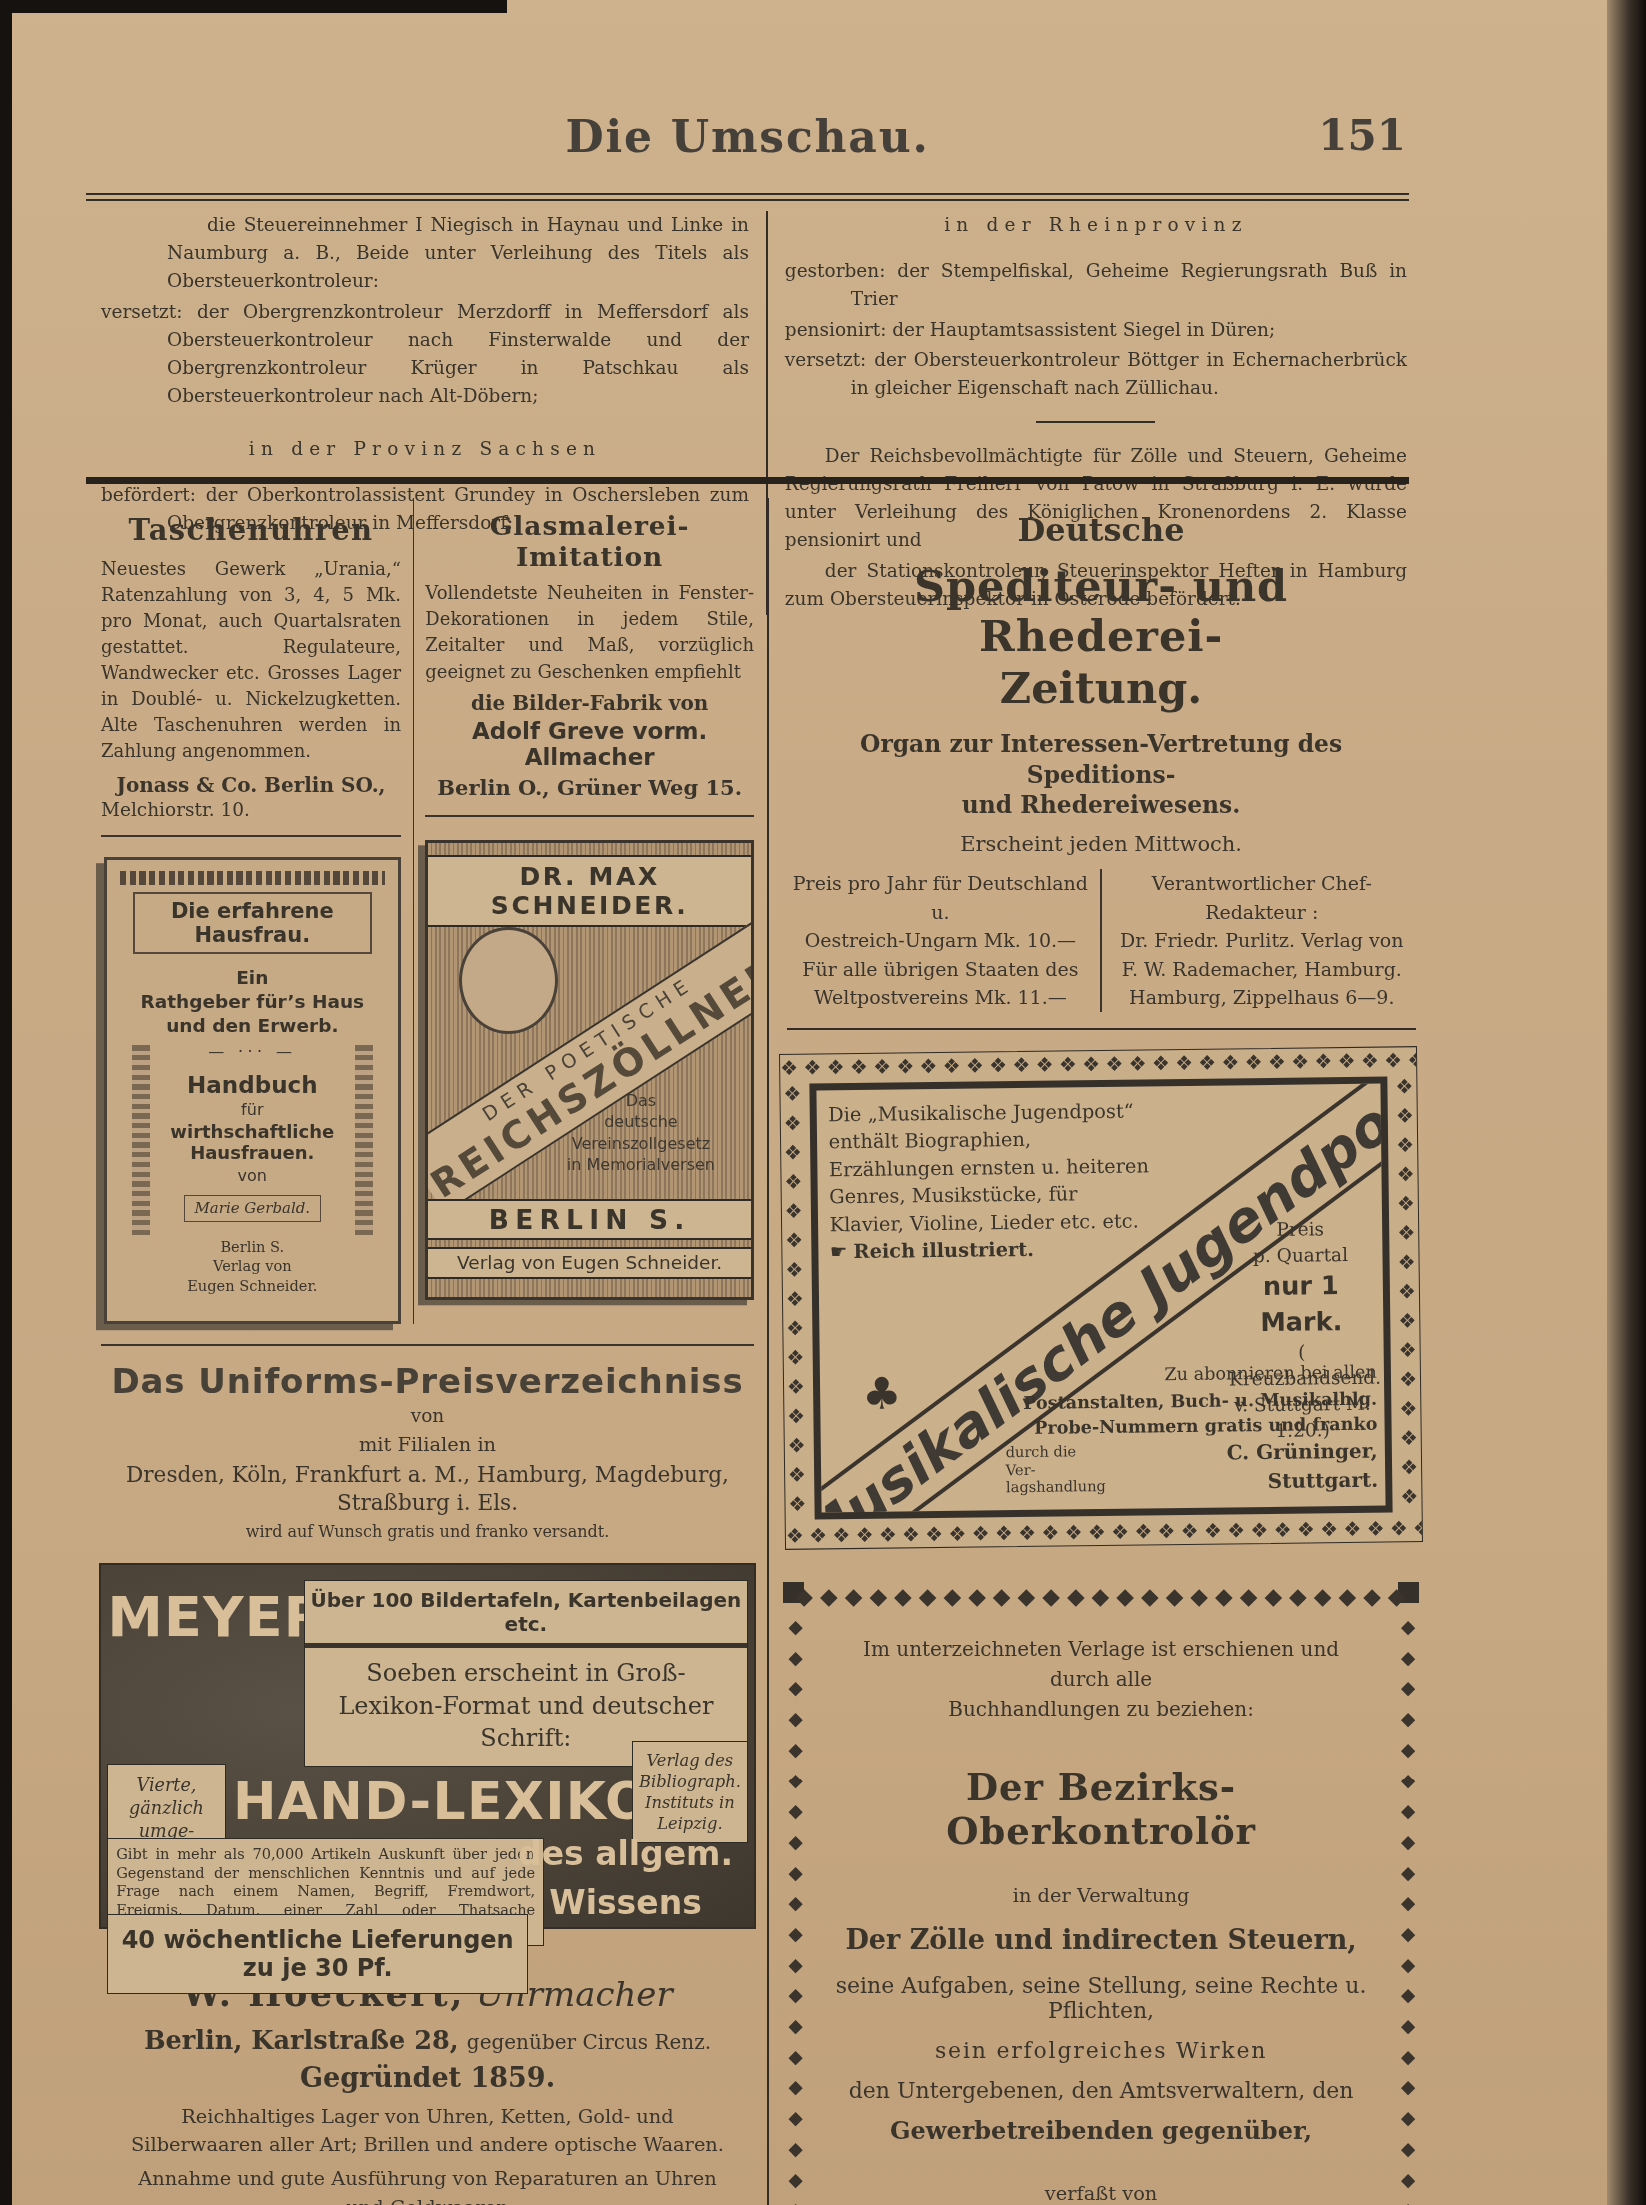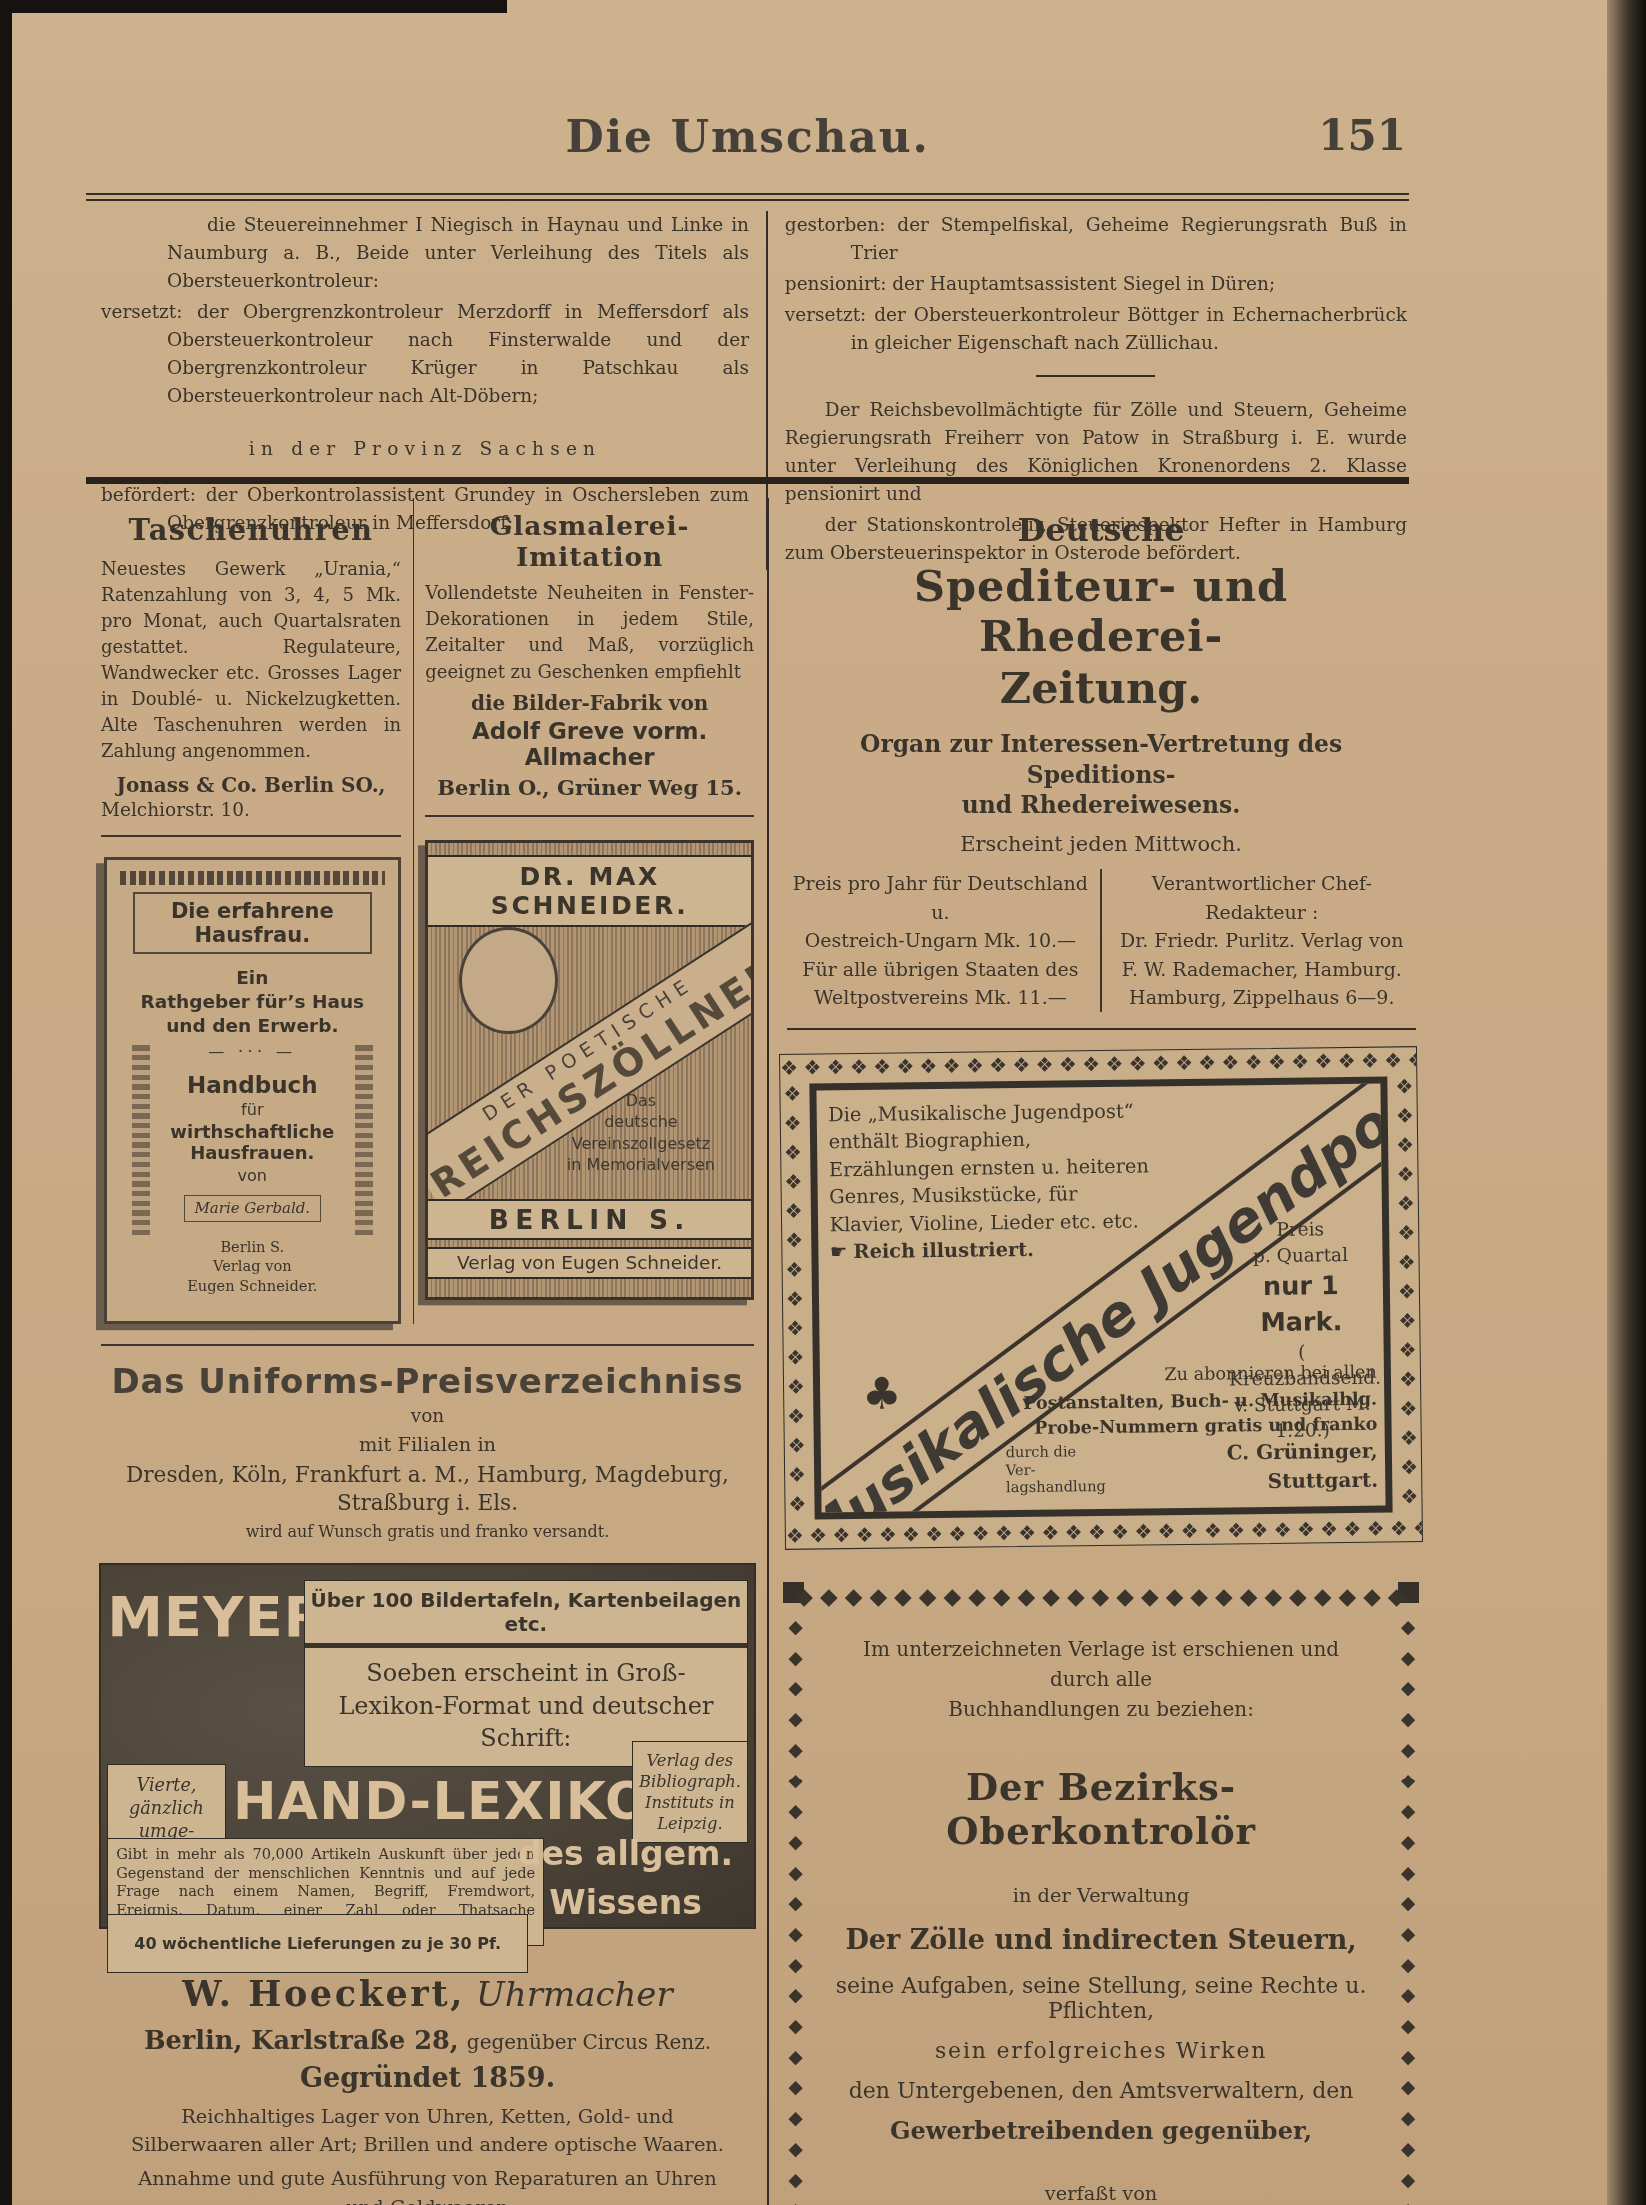--- a/index.html
+++ b/index.html
@@ -110,21 +110,21 @@
   .m-announce{font-size:24px;text-align:center;padding:9.7px 13.2px 11.5px 13.2px;line-height:1.35;}
   .m-edition{position:absolute;left:6.2px;top:199px;width:106px;background:#cdb592;border:1.8px solid #2e2a24;
      font-style:italic;font-size:17.6px;text-align:center;padding:9.7px 5.3px;line-height:1.3;}
   .m-product{position:absolute;left:132px;top:206px;font-family:"DejaVu Sans",sans-serif;font-weight:bold;
      font-size:52px;letter-spacing:1.3px;color:#d8bf9a;}
   .m-publisher{position:absolute;right:6.2px;top:176px;width:105px;background:#cdb592;border:1.8px solid #2e2a24;
      font-style:italic;font-size:16.3px;text-align:center;padding:8px 4.4px;line-height:1.3;}
   .m-body{position:absolute;left:6.2px;top:273px;width:419px;background:#cdb592;border:1.8px solid #2e2a24;
      font-size:14.6px;text-align:justify;padding:6.2px 8px;line-height:1.28;}
   .m-offer{position:absolute;left:6.2px;top:349px;width:419px;background:#cdb592;border:1.8px solid #2e2a24;
-     font-family:"DejaVu Sans",sans-serif;font-weight:bold;font-size:16px;text-align:center;padding:19px 0;}
+     font-family:"DejaVu Sans",sans-serif;font-weight:bold;font-size:24px;text-align:center;padding:11px 0;}
   .m-tail{position:absolute;right:21px;top:264px;text-align:center;color:#d8bf9a;
      font-family:"DejaVu Sans",sans-serif;font-weight:bold;font-size:33px;line-height:1.5;}
   
   .hoeckert{margin-top:46px;text-align:center;}
   .hk-1{font-size:35px;} .hk-1 b{letter-spacing:2.6px;} .hk-1 i{font-size:34px;}
   .hk-2{font-size:25.6px;margin-top:11.5px;} .hk-2 span{font-size:20px;}
   .hk-3{font-size:27px;font-weight:bold;margin-top:7px;}
   .hk-4{font-size:19.4px;margin-top:9.7px;line-height:1.45;padding:0 13.2px;}
   .hk-5{font-size:19.4px;margin-top:6.2px;line-height:1.45;padding:0 26.5px;}
   
@@ -198,20 +198,21 @@
 
   <div class="notices">
     <div class="n-left">
       <p class="hang indent">die Steuereinnehmer I Niegisch in Haynau und Linke in Naumburg a. B., Beide unter Verleihung des Titels als Obersteuerkontroleur:</p>
       <p class="hang2">versetzt: der Obergrenzkontroleur Merzdorff in Meffersdorf als Obersteuerkontroleur nach Finsterwalde und der Obergrenzkontroleur Krüger in Patschkau als Obersteuerkontroleur nach Alt-Döbern;</p>
       <p class="n-center">in der Provinz Sachsen</p>
       <p class="hang2">befördert: der Oberkontrolassistent Grundey in Oschersleben zum Obergrenzkontroleur in Meffersdorf;</p>
     </div>
     <div class="v-div"></div>
     <div class="n-right">
+      <p class="n-center" style="margin-top:0 !important">in der Rheinprovinz</p>
       <p class="hang2">gestorben: der Stempelfiskal, Geheime Regierungsrath Buß in Trier</p>
       <p class="hang2">pensionirt: der Hauptamtsassistent Siegel in Düren;</p>
       <p class="hang2">versetzt: der Obersteuerkontroleur Böttger in Echernacherbrück in gleicher Eigenschaft nach Züllichau.</p>
       <div class="mini-rule"></div>
       <p class="indent">Der Reichsbevollmächtigte für Zölle und Steuern, Geheime Regierungsrath Freiherr von Patow in Straßburg i. E. wurde unter Verleihung des Königlichen Kronenordens 2. Klasse pensionirt und</p>
       <p class="indent">der Stationskontroleur, Steuerinspektor Hefter in Hamburg zum Obersteuerinspektor in Osterode befördert.</p>
     </div>
   </div>
 
   <div class="rule-heavy"></div>

